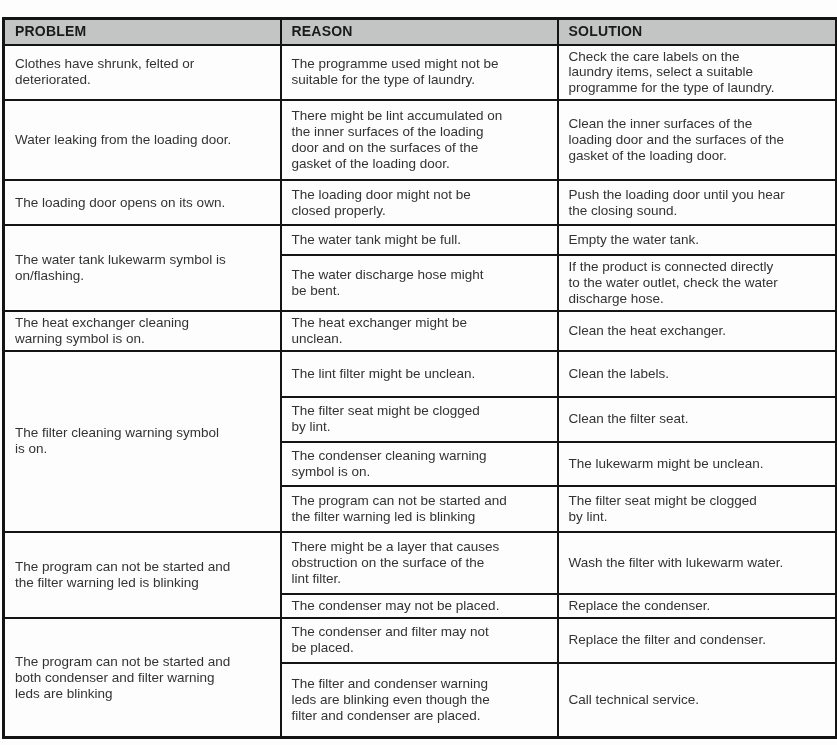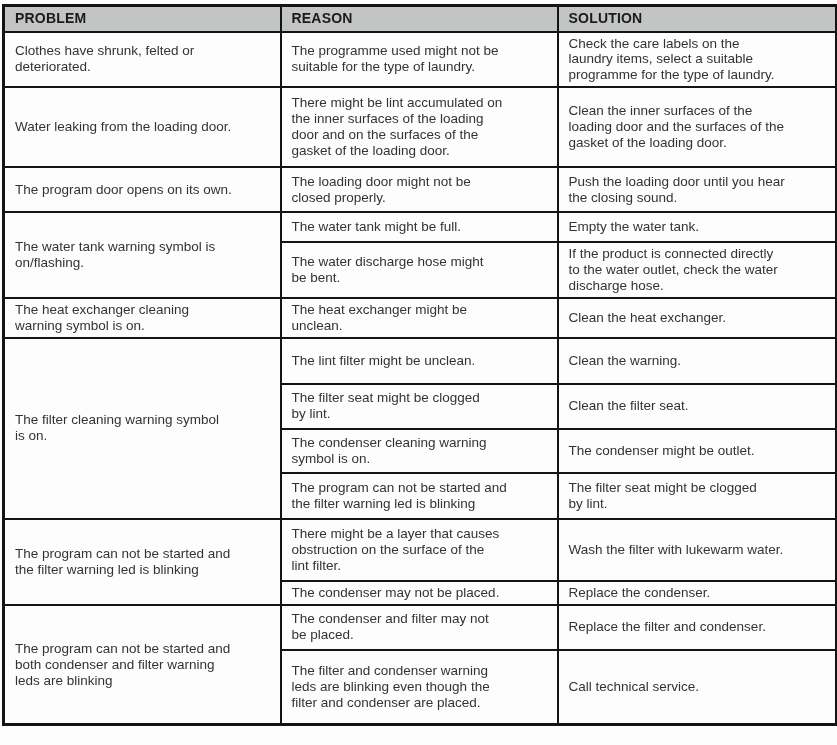--- a/index.html
+++ b/index.html
@@ -13,20 +13,21 @@
     width: 837px;
     height: 745px;
     padding: 4px 2px 2px 2px;
     background: var(--page-background, #fdfdfd);
   }
   table.trouble {
     border-collapse: collapse;
     table-layout: fixed;
     width: 833px;
     border: 3px solid var(--border, #141414);
+    margin-top: 13px;
   }
   col.c-problem  { width: 277px; }
   col.c-reason   { width: 277px; }
   col.c-solution { width: 279px; }
   th, td {
     border: 2px solid var(--border, #141414);
     vertical-align: middle;
     text-align: left;
     padding: 3px 8px 3px 10px;
     font-size: 13.5px;
@@ -79,29 +80,29 @@
         <td>There might be lint accumulated on
 the inner surfaces of the loading
 door and on the surfaces of the
 gasket of the loading door.</td>
         <td>Clean the inner surfaces of the
 loading door and the surfaces of the
 gasket of the loading door.</td>
       </tr>
 
       <tr style="height:45px">
-        <td>The program door opens on its own.</td>
+        <td>The loading door opens on its own.</td>
         <td>The loading door might not be
 closed properly.</td>
         <td>Push the loading door until you hear
 the closing sound.</td>
       </tr>
 
       <tr style="height:30px">
-        <td rowspan="2">The water tank warning symbol is
+        <td rowspan="2">The water tank lukewarm symbol is
 on/flashing.</td>
         <td>The water tank might be full.</td>
         <td>Empty the water tank.</td>
       </tr>
       <tr style="height:52px">
         <td>The water discharge hose might
 be bent.</td>
         <td>If the product is connected directly
 to the water outlet, check the water
 discharge hose.</td>
@@ -112,31 +113,31 @@
 warning symbol is on.</td>
         <td>The heat exchanger might be
 unclean.</td>
         <td>Clean the heat exchanger.</td>
       </tr>
 
       <tr style="height:46px">
         <td rowspan="4">The filter cleaning warning symbol
 is on.</td>
         <td>The lint filter might be unclean.</td>
-        <td>Clean the warning.</td>
+        <td>Clean the labels.</td>
       </tr>
       <tr style="height:45px">
         <td>The filter seat might be clogged
 by lint.</td>
         <td>Clean the filter seat.</td>
       </tr>
       <tr style="height:44px">
         <td>The condenser cleaning warning
 symbol is on.</td>
-        <td>The condenser might be outlet.</td>
+        <td>The lukewarm might be unclean.</td>
       </tr>
       <tr style="height:46px">
         <td>The program can not be started and
 the filter warning led is blinking</td>
         <td>The filter seat might be clogged
 by lint.</td>
       </tr>
 
       <tr style="height:62px">
         <td rowspan="2">The program can not be started and

